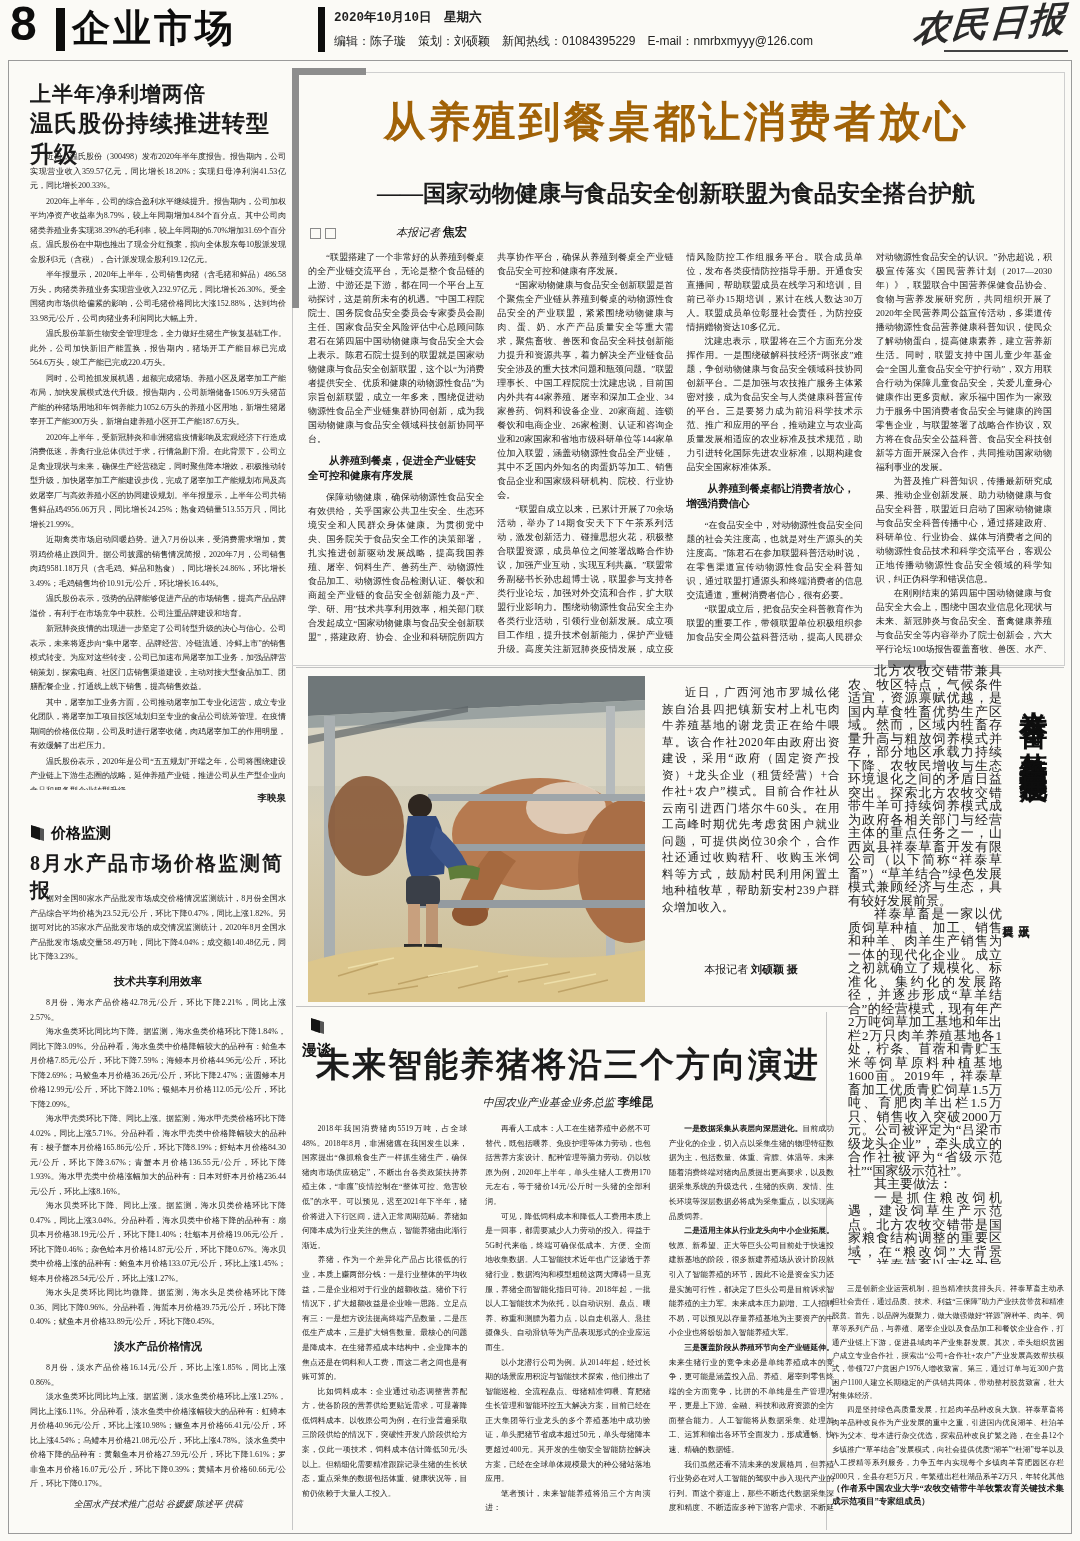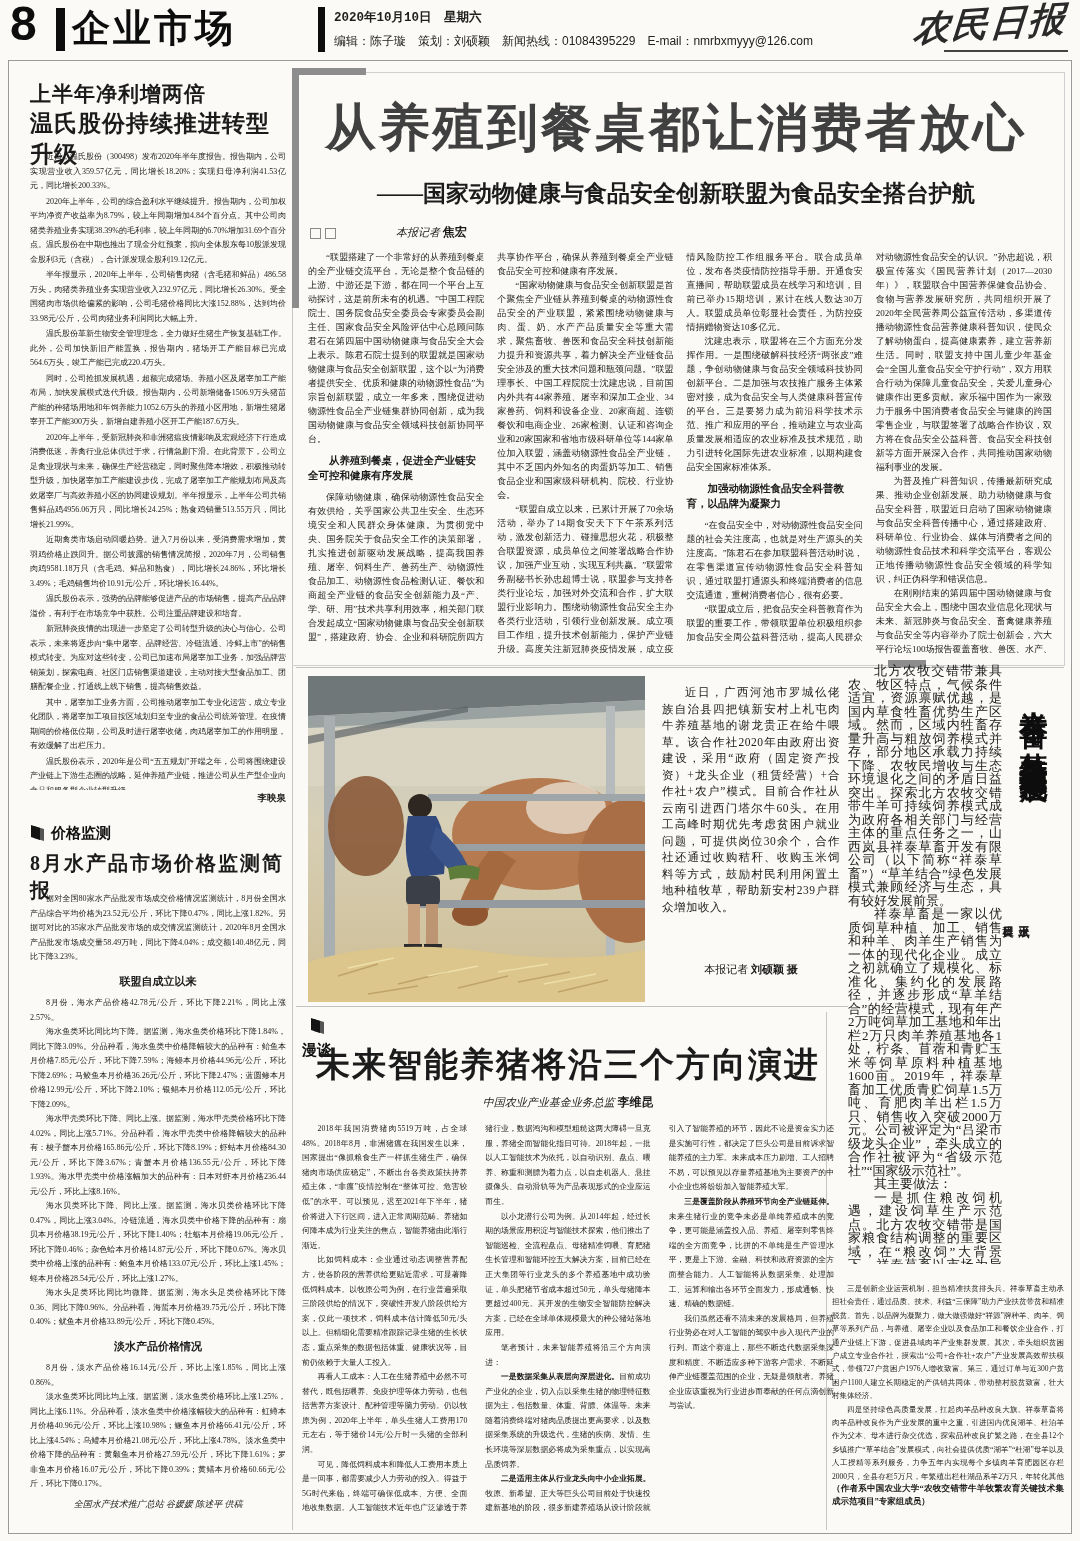--- a/index.html
+++ b/index.html
@@ -47,21 +47,21 @@
   .marker .txt{font-weight:700;font-size:15px;color:#111;}
   .mk-price{left:30px;top:824px;}
   .mk-mantan{left:302px;top:1018px;flex-direction:column;}
 
   .price-title{left:30px;top:850px;width:256px;font-size:20px;font-weight:700;letter-spacing:2px;}
   .price-body{left:30px;top:892px;width:256px;height:598px;font-size:8px;line-height:14.5px;overflow:hidden;}
   .price-body .subhead{text-align:center;text-indent:0;font-size:11px;margin:9px 0 8px 0;}
   .price-footer{left:30px;top:1498px;width:256px;text-align:center;font-size:9px;font-style:italic;}
 
   
-  .ma-headline{left:300px;top:94px;width:752px;text-align:center;font-size:51px;font-weight:900;letter-spacing:3px;color:#404040;}
+  .ma-headline{left:300px;top:94px;width:752px;text-align:center;font-size:42px;font-weight:900;letter-spacing:3px;color:#a16207;}
   .ma-subtitle{left:300px;top:178px;width:752px;text-align:center;font-size:23px;font-weight:700;font-family:Liberation Serif, serif;}
   .ma-sq{left:310px;top:228px;display:flex;gap:4px;}
   .ma-sq span{width:9px;height:9px;border:1px solid #8a8a8a;display:inline-block;}
   .ma-byline{left:396px;top:224px;font-size:11px;font-style:italic;}
   .ma-byline b{font-style:normal;font-weight:700;font-size:12px;}
   .ma-body{left:308px;top:250px;width:744px;height:406px;overflow:hidden;
            column-count:4;column-gap:13px;column-fill:auto;font-size:9px;line-height:14px;}
   .ma-body .subhead{font-size:10.5px;line-height:15px;text-indent:2em;text-align:left;margin:7px 0;}
 
   .hr-under-main{left:296px;top:667px;width:768px;}
@@ -130,25 +130,25 @@
   <div class="abs marker mk-price">
     <svg width="15" height="17">
       <polygon points="4,1 14,4 14,16 4,13" fill="#555"></polygon>
       <polygon points="1,0 10,3 10,15 1,12" fill="#141414"></polygon>
     </svg>
     <span class="txt sans">价格监测</span>
   </div>
   <div class="abs price-title">8月水产品市场价格监测简报</div>
   <div class="abs price-body">
       <div class="para">据对全国80家水产品批发市场成交价格情况监测统计，8月份全国水产品综合平均价格为23.52元/公斤，环比下降0.47%，同比上涨1.82%。另据可对比的35家水产品批发市场的成交情况监测统计，2020年8月全国水产品批发市场成交量58.49万吨，同比下降4.04%；成交额140.48亿元，同比下降3.23%。</div>
-      <div class="subhead">联盟自成立以来</div>
+      <div class="subhead">技术共享利用效率</div>
       <div class="para">8月份，海水产品价格42.78元/公斤，环比下降2.21%，同比上涨2.57%。</div>
       <div class="para">海水鱼类环比同比均下降。据监测，海水鱼类价格环比下降1.84%，同比下降3.09%。分品种看，海水鱼类中价格降幅较大的品种有：鲐鱼本月价格7.85元/公斤，环比下降7.59%；海鳗本月价格44.96元/公斤，环比下降2.69%；马鲛鱼本月价格36.26元/公斤，环比下降2.47%；蓝圆鲹本月价格12.99元/公斤，环比下降2.10%；银鲳本月价格112.05元/公斤，环比下降2.09%。</div>
       <div class="para">海水甲壳类环比下降、同比上涨。据监测，海水甲壳类价格环比下降4.02%，同比上涨5.71%。分品种看，海水甲壳类中价格降幅较大的品种有：梭子蟹本月价格165.86元/公斤，环比下降8.19%；虾蛄本月价格84.30元/公斤，环比下降3.67%；青蟹本月价格136.55元/公斤，环比下降1.93%。海水甲壳类中价格涨幅加大的品种有：日本对虾本月价格236.44元/公斤，环比上涨8.16%。</div>
-      <div class="para">海水贝类环比下降、同比上涨。据监测，海水贝类价格环比下降0.47%，同比上涨3.04%。冷链流通，海水贝类中价格下降的品种有：扇贝本月价格38.19元/公斤，环比下降1.40%；牡蛎本月价格19.06元/公斤，环比下降0.46%；杂色蛤本月价格14.87元/公斤，环比下降0.67%。海水贝类中价格上涨的品种有：鲍鱼本月价格133.07元/公斤，环比上涨1.45%；蛏本月价格28.54元/公斤，环比上涨1.27%。</div>
+      <div class="para">海水贝类环比下降、同比上涨。据监测，海水贝类价格环比下降0.47%，同比上涨3.04%。分品种看，海水贝类中价格下降的品种有：扇贝本月价格38.19元/公斤，环比下降1.40%；牡蛎本月价格19.06元/公斤，环比下降0.46%；杂色蛤本月价格14.87元/公斤，环比下降0.67%。海水贝类中价格上涨的品种有：鲍鱼本月价格133.07元/公斤，环比上涨1.45%；蛏本月价格28.54元/公斤，环比上涨1.27%。</div>
       <div class="para">海水头足类环比同比均微降。据监测，海水头足类价格环比下降0.36、同比下降0.96%。分品种看，海蜇本月价格39.75元/公斤，环比下降0.40%；鱿鱼本月价格33.89元/公斤，环比下降0.45%。</div>
       <div class="subhead">淡水产品价格情况</div>
       <div class="para">8月份，淡水产品价格16.14元/公斤，环比上涨1.85%，同比上涨0.86%。</div>
       <div class="para">淡水鱼类环比同比均上涨。据监测，淡水鱼类价格环比上涨1.25%，同比上涨6.11%。分品种看，淡水鱼类中价格涨幅较大的品种有：虹鳟本月价格40.96元/公斤，环比上涨10.98%；鳜鱼本月价格66.41元/公斤，环比上涨4.54%；乌鳢本月价格21.08元/公斤，环比上涨4.78%。淡水鱼类中价格下降的品种有：黄颡鱼本月价格27.59元/公斤，环比下降1.61%；罗非鱼本月价格16.07元/公斤，环比下降0.39%；黄鳝本月价格60.66元/公斤，环比下降0.17%。</div>
     </div>
   <div class="abs price-footer">全国水产技术推广总站 谷媛媛 陈述平 供稿</div>
 
   <div class="abs ma-box"></div>
   <div class="abs ma-corner-top"></div>
   <div class="abs ma-corner-left"></div>
@@ -164,21 +164,21 @@
     <span>本报记者</span>
     <b>焦宏</b>
   </div>
   <div class="abs ma-body">
       <div class="para">“联盟搭建了一个非常好的从养殖到餐桌的全产业链交流平台，无论是整个食品链的上游、中游还是下游，都在同一个平台上互动探讨，这是前所未有的机遇。”中国工程院院士、国务院食品安全委员会专家委员会副主任、国家食品安全风险评估中心总顾问陈君石在第四届中国动物健康与食品安全大会上表示。陈君石院士提到的联盟就是国家动物健康与食品安全创新联盟，这个以“为消费者提供安全、优质和健康的动物源性食品”为宗旨创新联盟，成立一年多来，围绕促进动物源性食品全产业链集群协同创新，成为我国动物健康与食品安全领域科技创新协同平台。</div>
       <div class="subhead">从养殖到餐桌，促进全产业链安全可控和健康有序发展</div>
       <div class="para">保障动物健康，确保动物源性食品安全有效供给，关乎国家公共卫生安全、生态环境安全和人民群众身体健康。为贯彻党中央、国务院关于食品安全工作的决策部署，扎实推进创新驱动发展战略，提高我国养殖、屠宰、饲料生产、兽药生产、动物源性食品加工、动物源性食品检测认证、餐饮和商超全产业链的食品安全创新能力及“产、学、研、用”技术共享利用效率，相关部门联合发起成立“国家动物健康与食品安全创新联盟”，搭建政府、协会、企业和科研院所四方共享协作平台，确保从养殖到餐桌全产业链食品安全可控和健康有序发展。</div>
       <div class="para">“国家动物健康与食品安全创新联盟是首个聚焦全产业链从养殖到餐桌的动物源性食品安全的产业联盟，紧紧围绕动物健康与肉、蛋、奶、水产产品质量安全等重大需求，聚焦畜牧、兽医和食品安全科技创新能力提升和资源共享，着力解决全产业链食品安全涉及的重大技术问题和瓶颈问题。”联盟理事长、中国工程院院士沈建忠说，目前国内外共有44家养殖、屠宰和深加工企业、34家兽药、饲料和设备企业、20家商超、连锁餐饮和电商企业、26家检测、认证和咨询企业和20家国家和省地市级科研单位等144家单位加入联盟，涵盖动物源性食品全产业链，其中不乏国内外知名的肉蛋奶等加工、销售食品企业和国家级科研机构、院校、行业协会。</div>
       <div class="para">“联盟自成立以来，已累计开展了70余场活动，举办了14期食安天下下午茶系列活动，激发创新活力、碰撞思想火花，积极整合联盟资源，成员单位之间签署战略合作协议，加强产业互动，实现互利共赢。”联盟常务副秘书长孙忠超博士说，联盟参与支持各类行业论坛，加强对外交流和合作，扩大联盟行业影响力。围绕动物源性食品安全主办各类行业活动，引领行业创新发展。成立项目工作组，提升技术创新能力，保护产业链升级。高度关注新冠肺炎疫情发展，成立疫情风险防控工作组服务平台。联合成员单位，发布各类疫情防控指导手册。开通食安直播间，帮助联盟成员在线学习和培训，目前已举办15期培训，累计在线人数达30万人。联盟成员单位彰显社会责任，为防控疫情捐赠物资达10多亿元。</div>
       <div class="para">沈建忠表示，联盟将在三个方面充分发挥作用。一是围绕破解科技经济“两张皮”难题，争创动物健康与食品安全领域科技协同创新平台。二是加强与农技推广服务主体紧密对接，成为食品安全与人类健康科普宣传的平台。三是要努力成为前沿科学技术示范、推广和应用的平台，推动建立与农业高质量发展相适应的农业标准及技术规范，助力引进转化国际先进农业标准，以期构建食品安全国家标准体系。</div>
-      <div class="subhead">加强动物源性食品安全科普教育，以品牌为凝聚力</div>
+      <div class="subhead">从养殖到餐桌都让消费者放心，增强消费信心</div>
       <div class="para">“在食品安全中，对动物源性食品安全问题的社会关注度高，也就是对生产源头的关注度高。”陈君石在参加联盟科普活动时说，在零售渠道宣传动物源性食品安全科普知识，通过联盟打通源头和终端消费者的信息交流通道，重树消费者信心，很有必要。</div>
       <div class="para">“联盟成立后，把食品安全科普教育作为联盟的重要工作，带领联盟单位积极组织参加食品安全周公益科普活动，提高人民群众对动物源性食品安全的认识。”孙忠超说，积极宣传落实《国民营养计划（2017—2030年）》，联盟联合中国营养保健食品协会、食物与营养发展研究所，共同组织开展了2020年全民营养周公益宣传活动，多渠道传播动物源性食品营养健康科普知识，使民众了解动物蛋白，提高健康素养，建立营养新生活。同时，联盟支持中国儿童少年基金会“全国儿童食品安全守护行动”，双方用联合行动为保障儿童食品安全，关爱儿童身心健康作出更多贡献。家乐福中国作为一家致力于服务中国消费者食品安全与健康的跨国零售企业，与联盟签署了战略合作协议，双方将在食品安全公益科普、食品安全科技创新等方面开展深入合作，共同推动国家动物福利事业的发展。</div>
       <div class="para">为普及推广科普知识，传播最新研究成果、推动企业创新发展、助力动物健康与食品安全科普，联盟近日启动了国家动物健康与食品安全科普传播中心，通过搭建政府、科研单位、行业协会、媒体与消费者之间的动物源性食品技术和科学交流平台，客观公正地传播动物源性食品安全领域的科学知识，纠正伪科学和错误信息。</div>
       <div class="para">在刚刚结束的第四届中国动物健康与食品安全大会上，围绕中国农业信息化现状与未来、新冠肺炎与食品安全、畜禽健康养殖与食品安全等内容举办了院士创新会，六大平行论坛100场报告覆盖畜牧、兽医、水产、餐饮、商超等从养殖到餐桌全产业链多个领域，对指导养殖企业科学用药、提高社会对动物源性食品安全的认知，推广食品安全产业链条高精尖创新技术应用，引导企业更加规范合理运营具有深远的意义。</div>
     </div>
 
   <div class="abs hline hr-under-main"></div>
 
   <div class="abs photo">
     <svg width="337" height="326" viewBox="0 0 337 326">
@@ -251,20 +251,21 @@
     </svg>
     <span class="txt sans">漫谈</span>
   </div>
   <div class="abs m-title">未来智能养猪将沿三个方向演进</div>
   <div class="abs m-byline">
     <span>中国农业产业基金业务总监</span>
     <b>李维昆</b>
   </div>
   <div class="abs m-body">
       <div class="para">2018年我国消费猪肉5519万吨，占全球48%。2018年8月，非洲猪瘟在我国发生以来，国家提出“像抓粮食生产一样抓生猪生产，确保猪肉市场供应稳定”，不断出台各类政策扶持养殖主体，“非瘟”疫情控制在“整体可控、危害较低”的水平。可以预见，迟至2021年下半年，猪价将进入下行区间，进入正常周期范畴。养猪如何降本成为行业关注的焦点，智能养猪由此渐行渐近。</div>
+      <div class="para">养猪，作为一个差异化产品占比很低的行业，本质上赚两部分钱：一是行业整体的平均收益，二是企业相对于行业的超额收益。猪价下行情况下，扩大超额收益是企业唯一思路。立足点有三：一是想方设法提高终端产品数量，二是压低生产成本，三是扩大销售数量。最核心的问题是降成本。在生猪养殖成本结构中，企业降本的焦点还是在饲料和人工费，而这二者之间也是有账可算的。</div>
       <div class="para">比如饲料成本：企业通过动态调整营养配方，使各阶段的营养供给更贴近需求，可显著降低饲料成本。以牧原公司为例，在行业普遍采取三阶段供给的情况下，突破性开发八阶段供给方案，仅此一项技术，饲料成本估计降低50元/头以上。但精细化需要精准跟踪记录生猪的生长状态，重点采集的数据包括体重、健康状况等，目前仍依赖于大量人工投入。</div>
       <div class="para">再看人工成本：人工在生猪养殖中必然不可替代，既包括喂养、免疫护理等体力劳动，也包括营养方案设计、配种管理等脑力劳动。仍以牧原为例，2020年上半年，单头生猪人工费用170元左右，等于猪价14元/公斤时一头猪的全部利润。</div>
       <div class="para">可见，降低饲料成本和降低人工费用本质上是一回事，都需要减少人力劳动的投入。得益于5G时代来临，终端可确保低成本、方便、全面地收集数据。人工智能技术近年也广泛渗透于养猪行业，数据鸿沟和模型粗糙这两大障碍一旦克服，养猪全面智能化指日可待。2018年起，一批以人工智能技术为依托，以自动识别、盘点、喂养、称重和测膘为着力点，以自走机器人、悬挂摄像头、自动滑轨等为产品表现形式的企业应运而生。</div>
       <div class="para">以小龙潜行公司为例。从2014年起，经过长期的场景应用积淀与智能技术探索，他们推出了智能巡检、全流程盘点、母猪精准饲喂、育肥猪生长管理和智能环控五大解决方案，目前已经在正大集团等行业龙头的多个养殖基地中成功验证，单头肥猪节省成本超过50元，单头母猪降本更超过400元。其开发的生物安全智能防控解决方案，已经在全球单体规模最大的种公猪站落地应用。</div>
       <div class="para">笔者预计，未来智能养殖将沿三个方向演进：</div>
       <div class="para"><b>一是数据采集从表层向深层进化。</b>目前成功产业化的企业，切入点以采集生猪的物理特征数据为主，包括数量、体重、背膘、体温等。未来随着消费终端对猪肉品质提出更高要求，以及数据采集系统的升级迭代，生猪的疾病、发情、生长环境等深层数据必将成为采集重点，以实现高品质饲养。</div>
       <div class="para"><b>二是适用主体从行业龙头向中小企业拓展。</b>牧原、新希望、正大等巨头公司目前处于快速投建新基地的阶段，很多新建养殖场从设计阶段就引入了智能养殖的环节，因此不论是资金实力还是实施可行性，都决定了巨头公司是目前诉求智能养殖的主力军。未来成本压力剧增、工人招聘不易，可以预见以存量养殖基地为主要资产的中小企业也将纷纷加入智能养殖大军。</div>
       <div class="para"><b>三是覆盖阶段从养殖环节向全产业链延伸。</b>未来生猪行业的竞争未必是单纯养殖成本的竞争，更可能是涵盖投入品、养殖、屠宰到零售终端的全方面竞争，比拼的不单纯是生产管理水平，更是上下游、金融、科技和政府资源的全方面整合能力。人工智能将从数据采集、处理加工、运算和输出各环节全面发力，形成通畅、快速、精确的数据链。</div>
       <div class="para">我们虽然还看不清未来的发展格局，但养殖行业势必在对人工智能的驾驭中步入现代产业的行列。而这个赛道上，那些不断迭代数据采集深度和精度、不断适应多种下游客户需求、不断延伸产业链覆盖范围的企业，无疑是领航者。养猪企业应该重视为行业进步而奉献的任何点滴创新与尝试。</div>
     </div>

